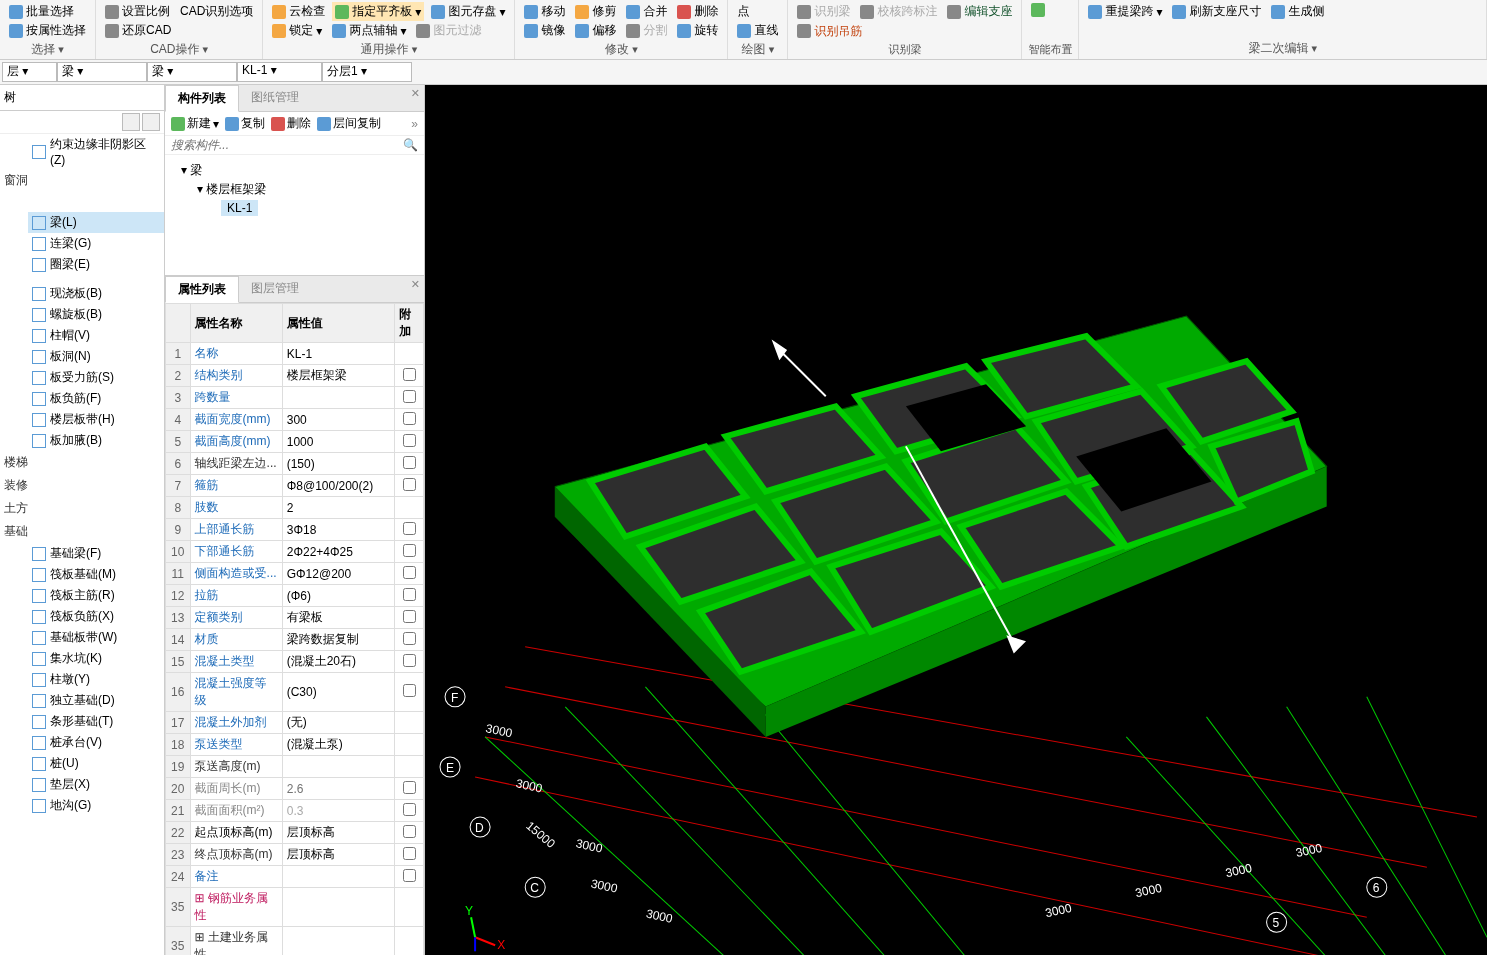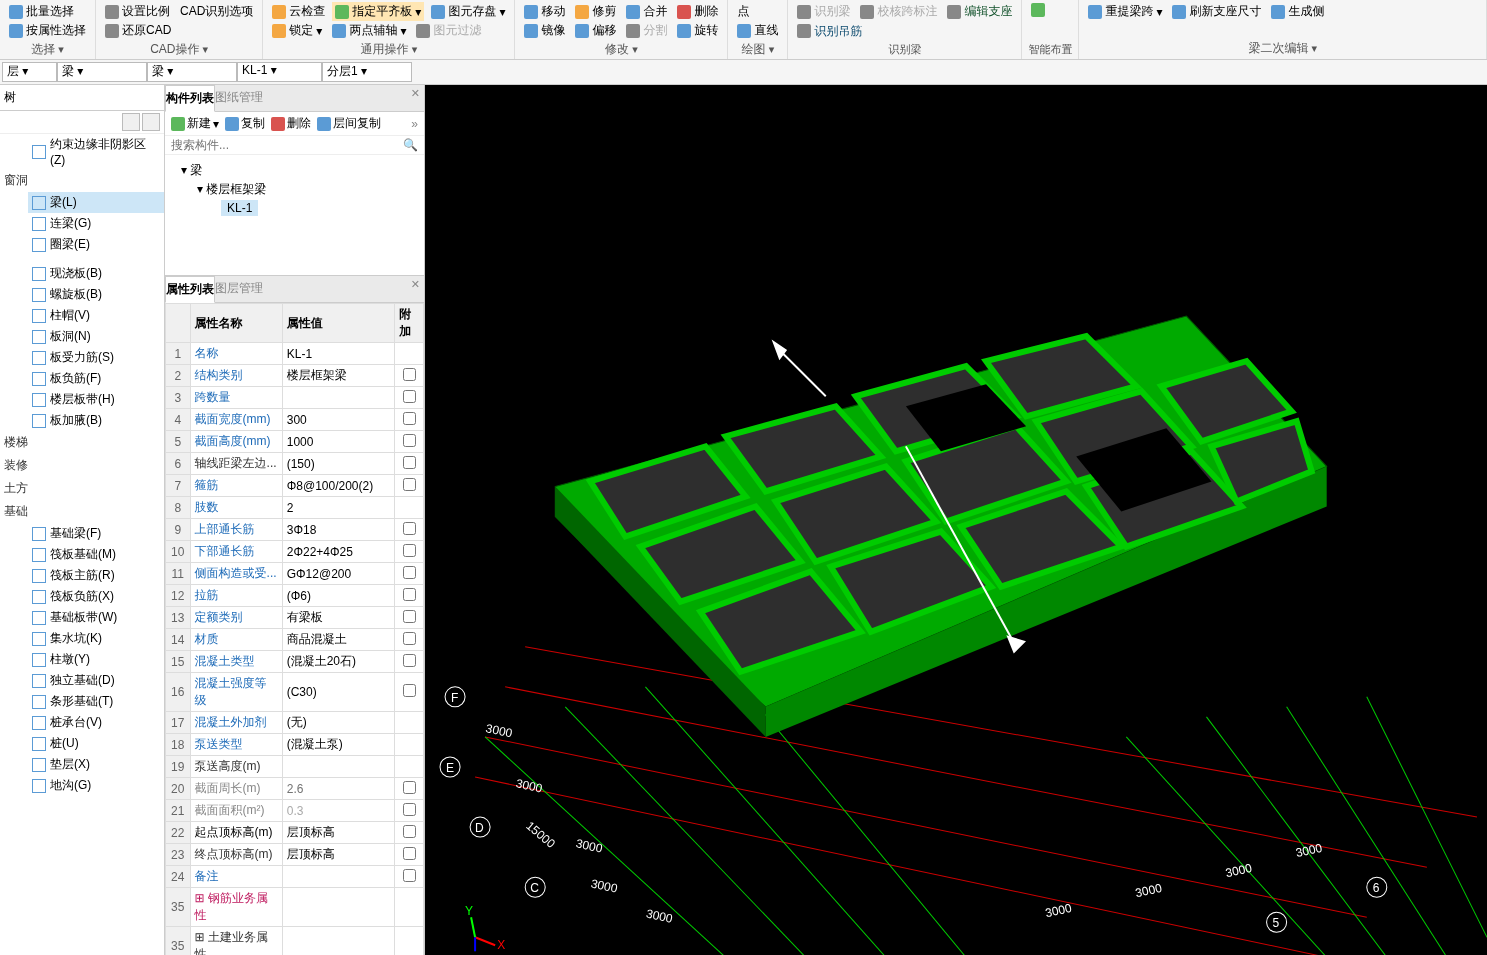--- a/index.html
+++ b/index.html
@@ -14,31 +14,31 @@
 .highlight { background:#ffe6b3; }
 .dropdown-bar { display:flex; background:#f5f5f5; border-bottom:1px solid #ccc; padding:2px; gap:0; }
 .dropdown-bar select,.dropdown-bar .dd { border:1px solid #bbb; background:#fff; height:20px; padding:0 4px; font-size:12px;}
 .main { display:flex; height: calc(100% - 82px); }
 .left-tree { width:165px; border-right:1px solid #ccc; overflow-y:auto; position:relative;}
 .left-tree-header{border-bottom:1px solid #ccc;padding:4px;}
 .tree-toolbar{display:flex;justify-content:flex-end;gap:2px;padding:2px 4px;border-bottom:1px solid #eee;}
 .tree-toolbar .btn{width:18px;height:18px;border:1px solid #bbb;background:#f0f0f0;}
 .tree-indent{padding-left:28px;}
 .tree-item{display:flex;align-items:center;gap:4px;padding:2px 4px;cursor:pointer;}
-.tree-item.selected{background:#cde6f7;}
+.tree-item.selected{background:#cde6f7;margin-top:20px;}
 .tree-icon{width:14px;height:14px;border:1px solid #5b9bd5;flex-shrink:0;}
 .cat{padding:3px 4px;color:#333;}
 .mid-panel{width:260px;border-right:1px solid #ccc;display:flex;flex-direction:column;}
 .panel-tabs{display:flex;background:#eaeaea;border-bottom:1px solid #ccc;}
-.panel-tab{padding:4px 0;cursor:pointer;color:#888;}
+.panel-tab{padding:4px 12px;cursor:pointer;color:#888;}
 .panel-tab.active{background:#fff;border:1px solid #ccc;border-bottom:1px solid #fff;margin-bottom:-1px;color:#000;font-weight:bold;}
 .panel-toolbar{display:flex;gap:6px;padding:3px 6px;border-bottom:1px solid #eee;align-items:center;}
 .panel-toolbar .tb{display:flex;align-items:center;gap:2px;cursor:pointer;}
 .search-box{display:flex;border:0;padding:2px 6px;border-bottom:1px solid #eee;}
-.search-box input{flex:1;border:none;outline:none;color:#999;}
+.search-box input{flex:1;border:none;outline:none;color:#999;font-style:italic;}
 .comp-tree{padding:6px;flex:0 0 auto; height:120px;}
 .comp-tree .node{padding:1px 0 1px 10px;}
 .comp-tree .leaf{background:#cde6f7;display:inline-block;padding:1px 6px;}
 .prop-panel{border-top:1px solid #ccc;flex:1;display:flex;flex-direction:column;overflow:hidden;}
 .prop-table{flex:1;overflow-y:auto;}
 .prop-table table{width:100%;border-collapse:collapse;}
 .prop-table th,.prop-table td{border:1px solid #ddd;padding:2px 4px;text-align:left;height:20px;}
 .prop-table th{background:#f0f0f0;}
 .prop-table td.idx{width:24px;text-align:center;background:#f0f0f0;color:#666;}
 .prop-table td.name{color:#1e6bb8;width:90px;}
@@ -168,21 +168,21 @@
       <div class="ribbon-item" style="color:#aaa">
           <span class="ico gray"></span>
           <span>校核跨标注</span>
         </div>
       <div class="ribbon-item" style="color:#14532d">
           <span class="ico gray"></span>
           <span>编辑支座</span>
         </div>
     </div>
     <div class="ribbon-row">
-      <div class="ribbon-item" style="color:#0c4a6e">
+      <div class="ribbon-item" style="color:#c2410c">
           <span class="ico gray"></span>
           <span>识别吊筋</span>
         </div>
     </div>
     <div class="ribbon-label">识别梁</div>
   </div>
   <div class="ribbon-group">
     <div class="ribbon-row">
         <div class="ribbon-item">
           <span class="ico green"></span>
@@ -464,21 +464,21 @@
               </tr>
               <tr>
                 <td class="idx">13</td>
                 <td class="name">定额类别</td>
                 <td class="val">有梁板</td>
                 <td class="extra"><input type="checkbox" style=""></td>
               </tr>
               <tr>
                 <td class="idx">14</td>
                 <td class="name">材质</td>
-                <td class="val">商品混凝土</td>
+                <td class="val">梁跨数据复制</td>
                 <td class="extra"><input type="checkbox" style=""></td>
               </tr>
               <tr>
                 <td class="idx">15</td>
                 <td class="name">混凝土类型</td>
                 <td class="val">(混凝土20石)</td>
                 <td class="extra"><input type="checkbox" style=""></td>
               </tr>
               <tr>
                 <td class="idx">16</td>

